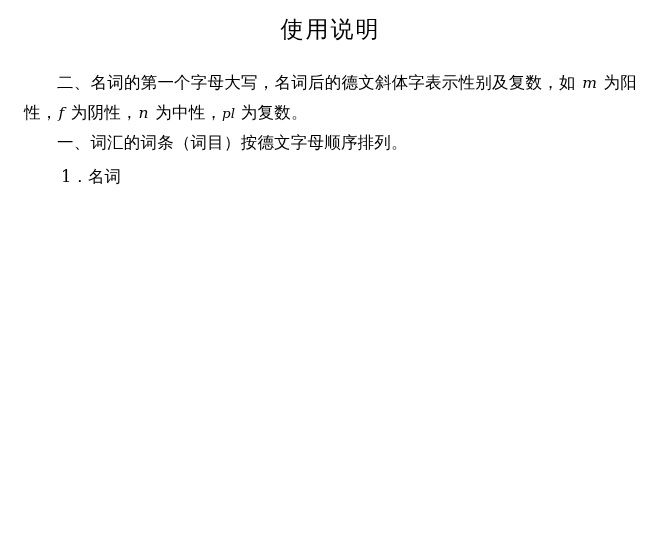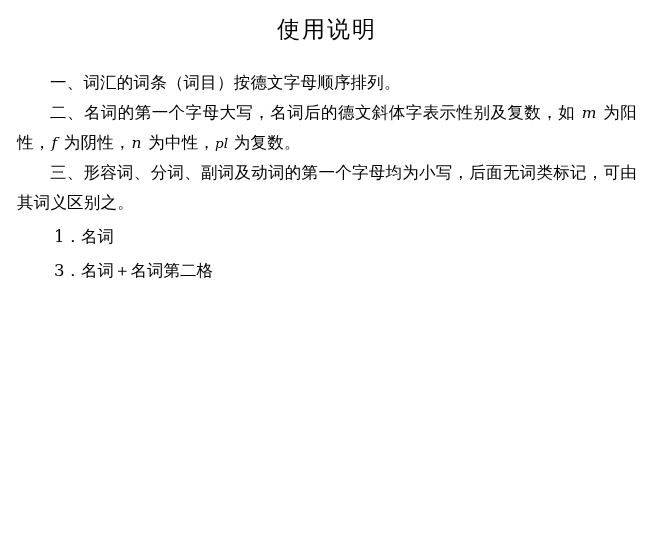--- a/index.html
+++ b/index.html
@@ -11,21 +11,21 @@
     height: 540px;
     background: #ffffff;
     font-family: "DejaVu Serif", "Liberation Serif", serif;
     color: #000000;
     overflow: hidden;
   }
   .page {
     width: 667px;
     height: 444px;
     box-sizing: border-box;
-    padding: 8px 30px 0 17px;
+    padding: 8px 30px 0 24px;
     position: relative;
   }
   .doc-title {
     text-align: center;
     font-size: 23px;
     line-height: 34px;
     letter-spacing: 2px;
     margin: 4px 0 22px 0;
     font-weight: normal;
   }
@@ -58,30 +58,26 @@
   }
 </style>
 </head>
 <body>
 
 <div class="page">
 
   <h1 class="doc-title">使用说明</h1>
 
   <p class="para indent">
-    <span>一、词汇的词条（词目）按德文字母顺序排列。</span>
-  </p>
-
-  <p class="para indent">
     <span>二、名词的第一个字母大写，名词后的德文斜体字表示性别及复数，如 </span><span class="it">m</span><span> 为阳性，</span><span class="it">f</span><span> 为阴性，</span><span class="it">n</span><span> 为中性，</span><span class="sub">pl</span><span> 为复数。</span>
   </p>
 
   <p class="para indent">
-    <span>三、形容词、分词、副词及动词的第一个字母均为小写，后面无词类标记，可由其词义区别之。</span>
+    <span>一、词汇的词条（词目）按德文字母顺序排列。</span>
   </p>
 
 
+
   <p class="list-item">1．名词</p>
-  <p class="list-item">3．名词＋名词第二格</p>
 
 
 
 </div>
 
 </body></html>

